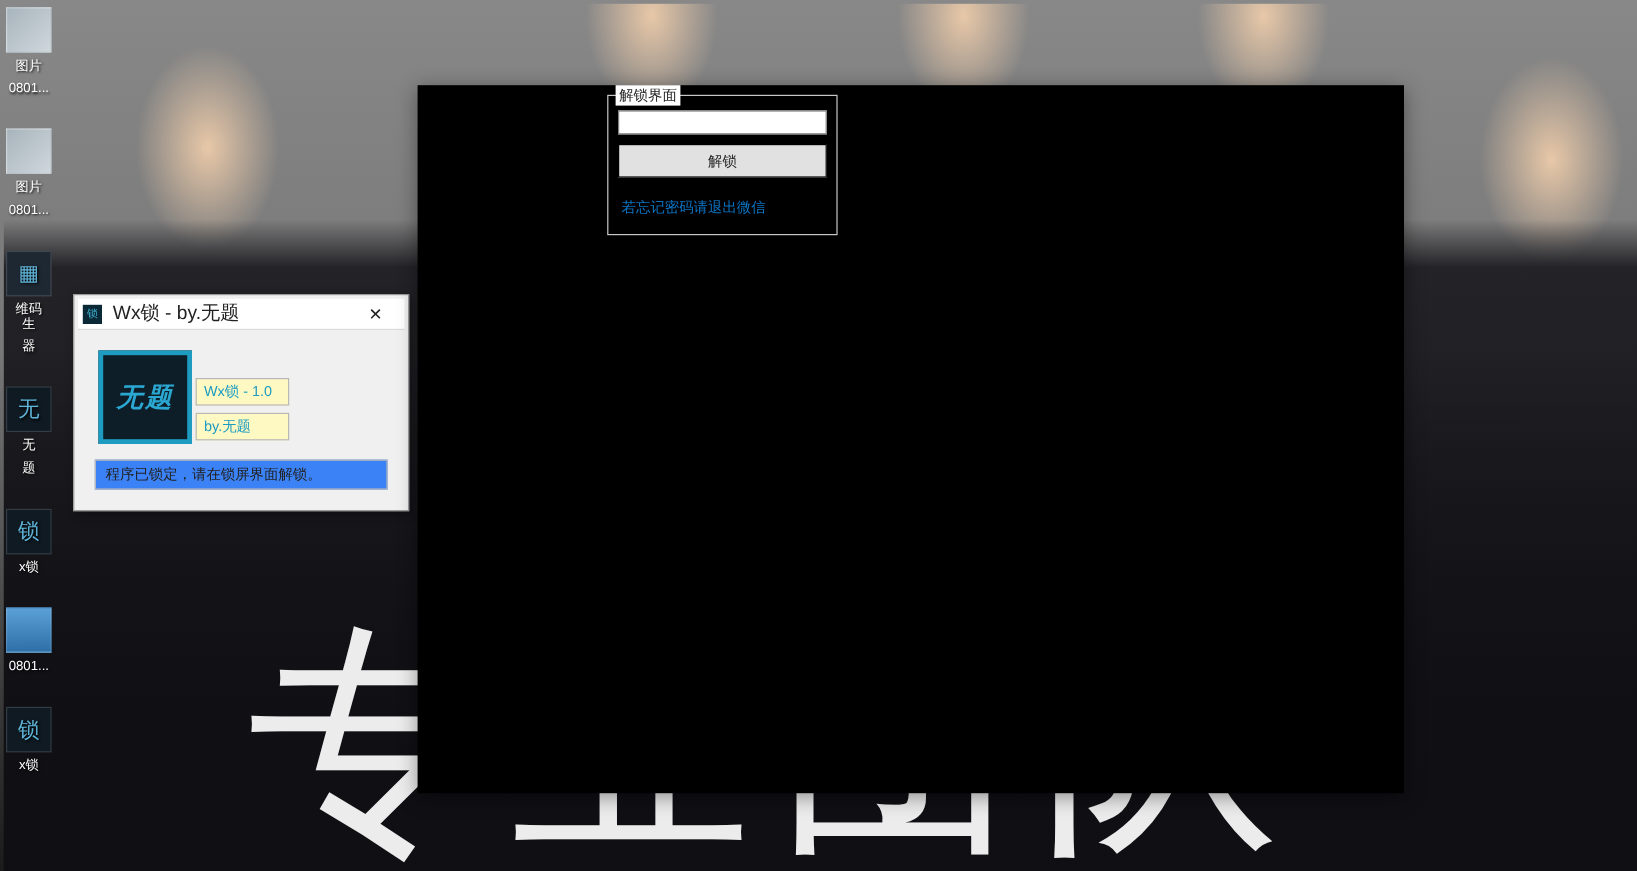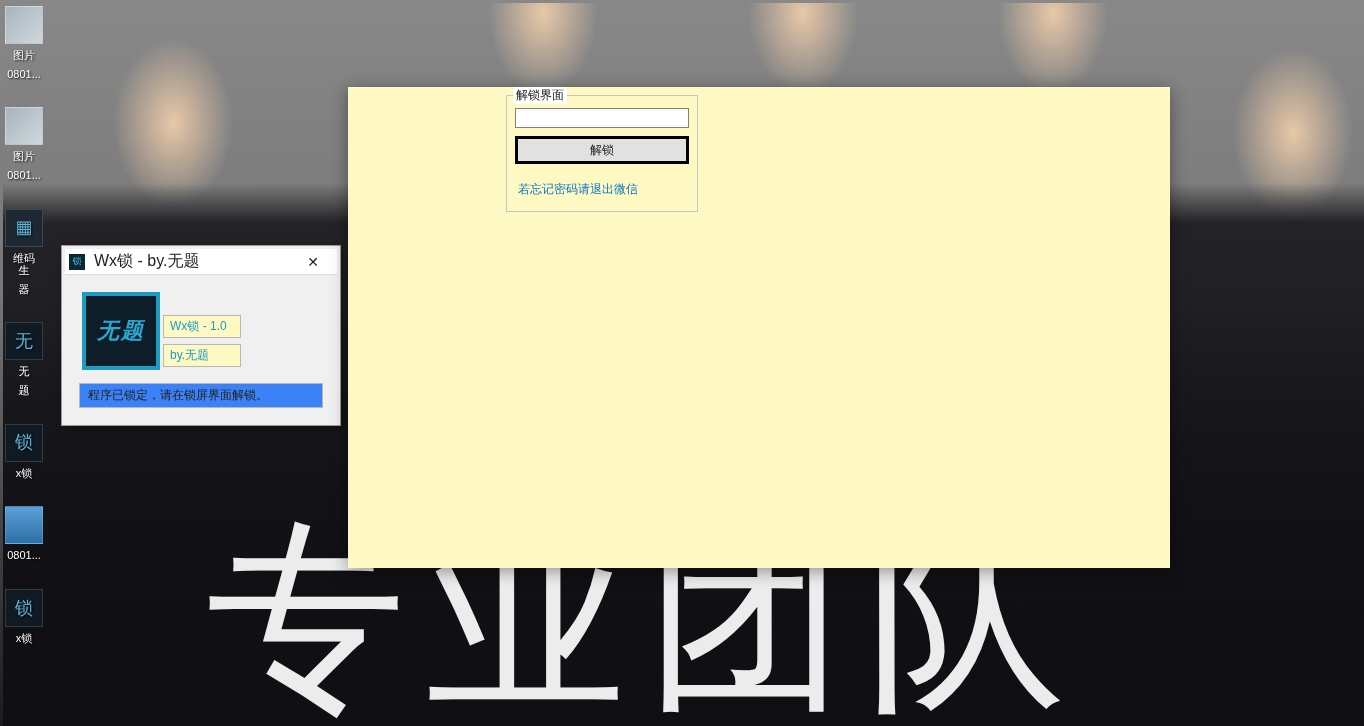--- a/index.html
+++ b/index.html
@@ -152,24 +152,24 @@
       background: #3b82f6;
       padding: 3px 8px;
       font-size: 12px;
       color: #222;
     }
 
     
     .lock-panel {
       position: absolute;
       left: 345px;
-      top: 84px;
+      top: 68px;
       width: 822px;
-      height: 481px;
-      background: #fef9c3;
+      height: 590px;
+      background: #000000;
       box-shadow: 0 3px 16px rgba(0,0,0,0.4);
     }
     .unlock-group {
       position: absolute;
       left: 158px;
       top: 8px;
       width: 192px;
       border: 1px solid #c7c7c7;
       padding: 12px 8px 10px;
     }
@@ -189,21 +189,21 @@
       background: #fff;
       padding: 0 4px;
       font-size: 12px;
       outline: none;
     }
     .unlock-group .btn {
       width: 100%;
       height: 28px;
       margin-top: 8px;
       background: #e1e1e1;
-      border: 3px solid #000000;
+      border: 1px solid #000000;
       cursor: pointer;
       font-size: 12px;
       color: #222;
     }
     .unlock-group .link {
       display: block;
       text-align: left;
       margin-top: 14px;
       color: #0b74c4;
       font-size: 12px;

